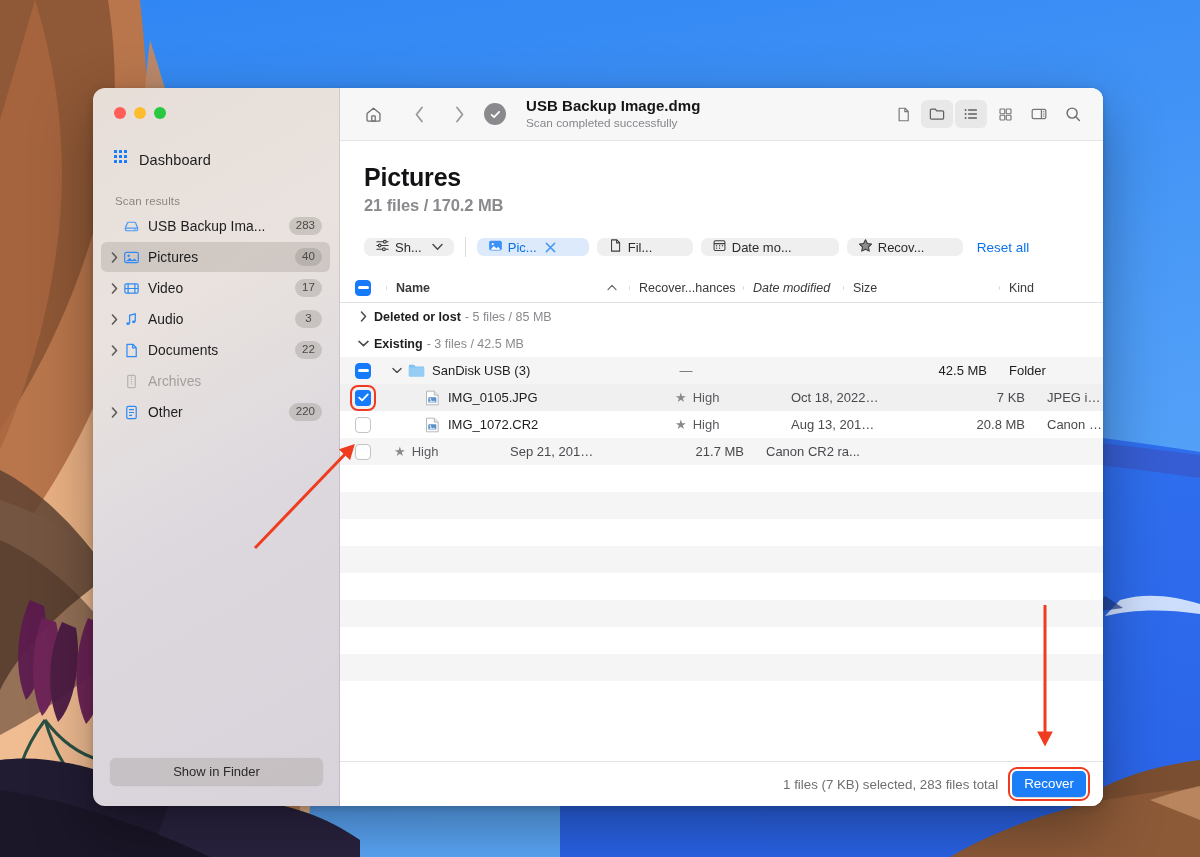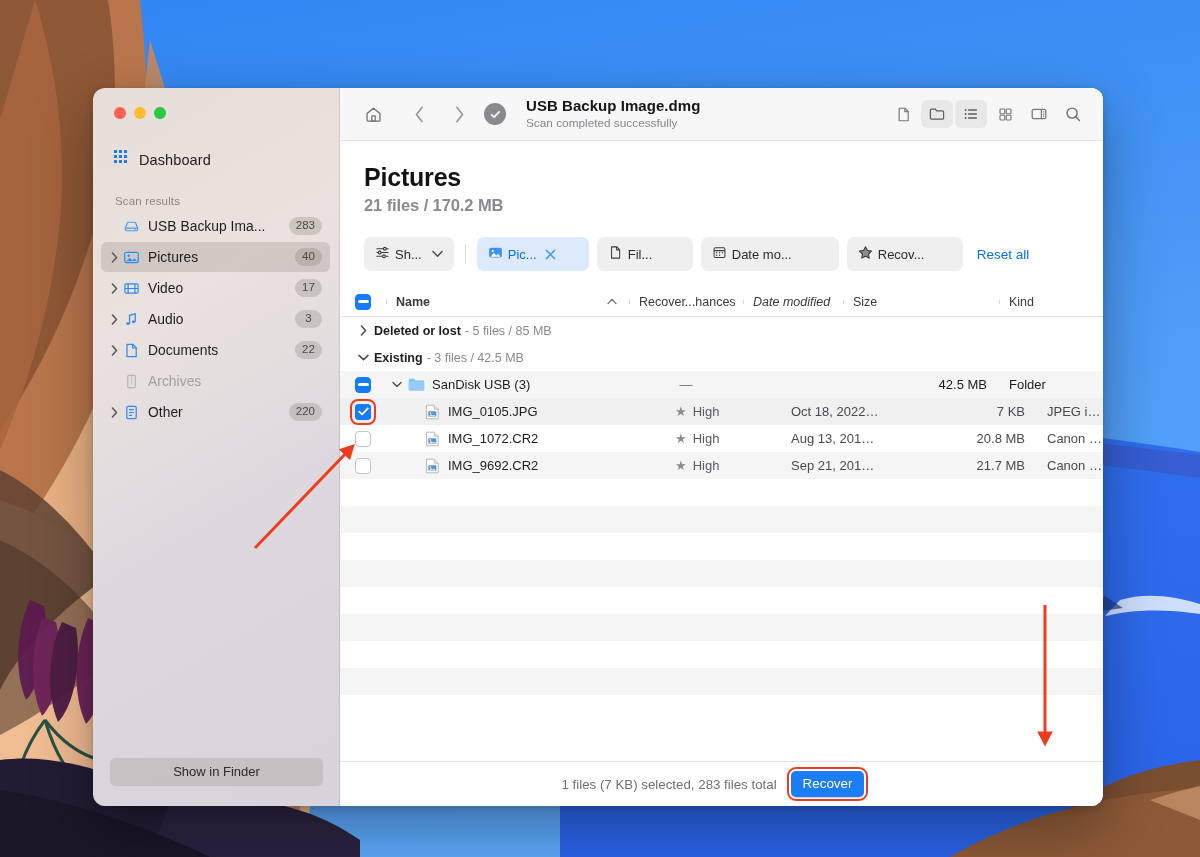--- a/index.html
+++ b/index.html
@@ -82,21 +82,21 @@
   .tb-right .tb-btn.active{background:#e8e8e8;}
 
   
   #page-head{padding:22px 0 0 24px;}
   #page-title{font-size:25px;font-weight:bold;color:#131315;letter-spacing:-.2px;}
   #page-sub{font-size:16.5px;color:#8a8a8e;margin-top:4px;font-weight:bold;letter-spacing:-.1px;}
 
   
   #filterbar{display:flex;align-items:center;gap:8px;padding:22px 0 0 24px;}
   .chip{
-    height:34px;display:flex;align-items:center;gap:5px;padding:0 11px;border-radius:7px;
+    height:18px;display:flex;align-items:center;gap:5px;padding:0 11px;border-radius:7px;
     background:#efeff0;font-size:13px;color:#2b2b2d;cursor:pointer;white-space:nowrap;
   }
   .chip.blue{background:#dceafc;color:#0a72e8;}
   .chip-x{color:#4a9bf0;margin-left:2px;display:flex;}
   .chip-caret{margin-left:5px;display:flex;color:#4c4c4f;}
   .vsep{width:1px;height:20px;background:#dcdcde;margin:0 3px;}
   #reset-all{font-size:13.5px;color:#0a72e8;cursor:pointer;margin-left:6px;white-space:nowrap;}
 
   
   #table-head{
@@ -128,21 +128,21 @@
   .chkbox.on{background:#157bfb;border-color:#157bfb;display:flex;align-items:center;justify-content:center;}
   .chkbox.mixed{background:#157bfb;border-color:#157bfb;display:flex;align-items:center;justify-content:center;}
   .hl-box{outline:2.5px solid #ef3b22;outline-offset:3px;border-radius:3px;}
 
   .ficon{width:17px;flex:0 0 17px;display:flex;align-items:center;justify-content:center;margin-right:7px;}
   .star{color:#8a8a8e;margin-right:6px;font-size:13px;line-height:1;}
 
   
   #statusbar{
     height:44px;flex:0 0 44px;border-top:1px solid #e4e4e6;background:#fff;
-    display:flex;align-items:center;justify-content:center;padding-right:17px;gap:14px;
+    display:flex;align-items:center;justify-content:flex-end;padding-right:17px;gap:14px;
   }
   #status-text{font-size:13.3px;color:#6f6f73;}
   #recover-btn{
     background:#1b7ef8;color:#fff;border:none;border-radius:5px;
     font-size:13.4px;font-family:inherit;padding:5px 12px 6px;cursor:pointer;
     box-shadow:0 .5px 1px rgba(0,0,0,.18);
   }
   .hl-btn{outline:2.5px solid #ef3b22;outline-offset:2px;border-radius:4px;}
 
   
@@ -638,32 +638,20 @@
         </div>
         <div class="cell" style="flex:0 0 100px;color:#4a4a4e;">Aug 13, 2017 a...</div>
         <div class="cell num" style="flex:0 0 156px;color:#4a4a4e;">20.8 MB</div>
         <div class="cell" style="flex:1;color:#4a4a4e;">Canon CR2 ra...</div>
       </div>
 
       <div class="row stripe">
         <div class="c-chk">
           <span class="chkbox"></span>
         </div>
-        <div class="c-name" style="padding-left:38px;">
-          <span class="ficon">
-            <svg width="15" height="16" viewBox="0 0 15 16">
-              <path d="M1.5 1.2 H9.4 L13.2 5 V14.8 H1.5 Z" fill="#fdfdfd" stroke="#b9b9bd" stroke-width="1"></path>
-              <path d="M9.3 1.3 V5.1 H13.1" fill="#e6e6ea" stroke="#b9b9bd" stroke-width="1"></path>
-              <rect x="3.3" y="7.3" width="8" height="5.4" rx=".7" fill="#5b90c9"></rect>
-              <circle cx="5.4" cy="9.1" r=".8" fill="#fff"></circle>
-              <path d="M3.6 12.5 L6 9.9 L7.8 11.6 L9 10.5 L11 12.5 Z" fill="#d8e6f4"></path>
-            </svg>
-          </span>
-          <span>IMG_9692.CR2</span>
-        </div>
         <div class="cell c-rec" style="padding-left:8px;color:#5c5c60;display:flex;align-items:center;">
           <span class="star">★</span>
           <span>High</span>
         </div>
         <div class="cell" style="flex:0 0 100px;color:#4a4a4e;">Sep 21, 2018 a...</div>
         <div class="cell num" style="flex:0 0 156px;color:#4a4a4e;">21.7 MB</div>
         <div class="cell" style="flex:1;color:#4a4a4e;">Canon CR2 ra...</div>
       </div>
 
 

